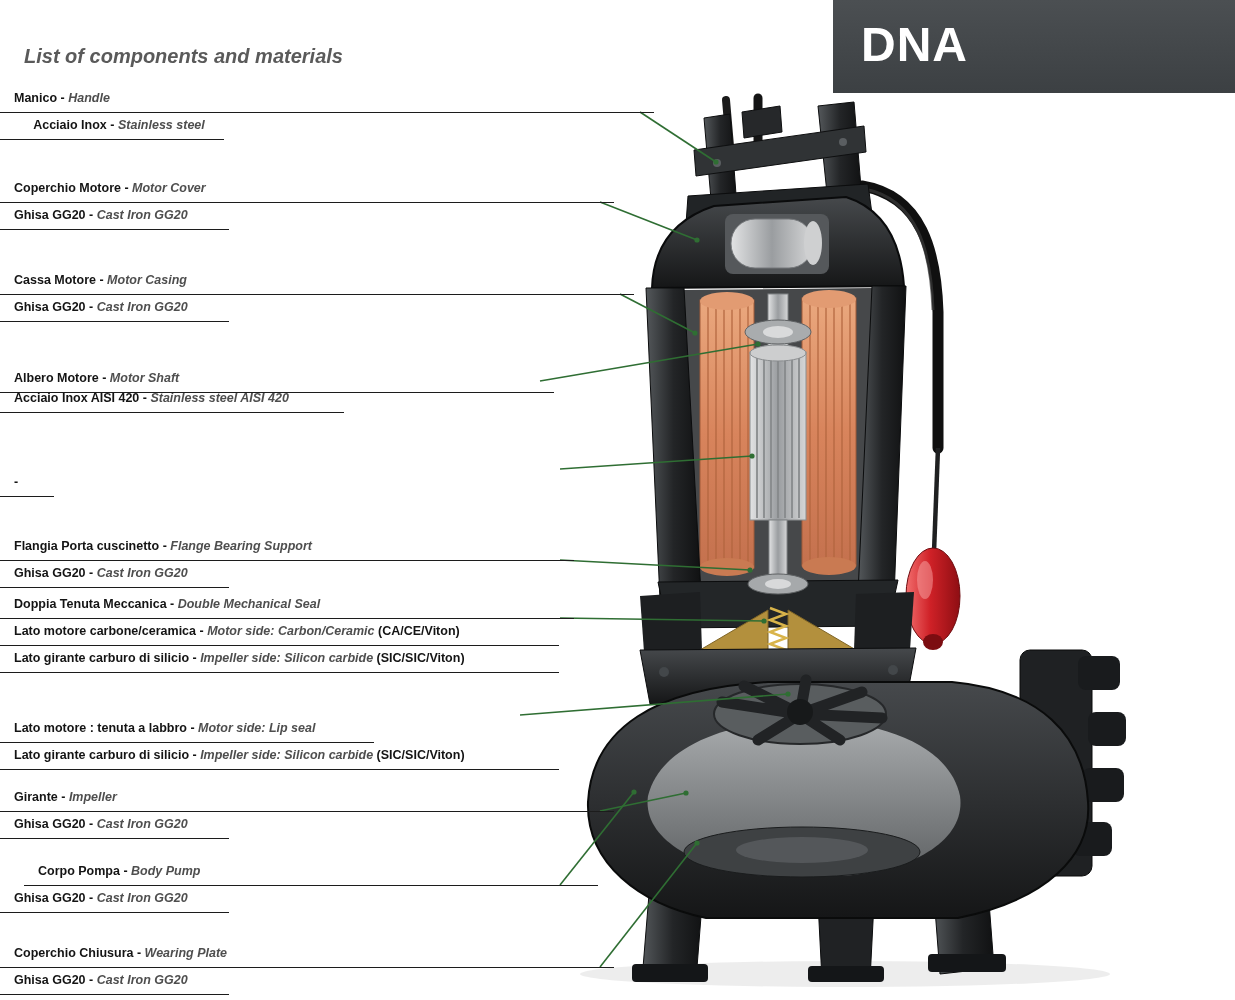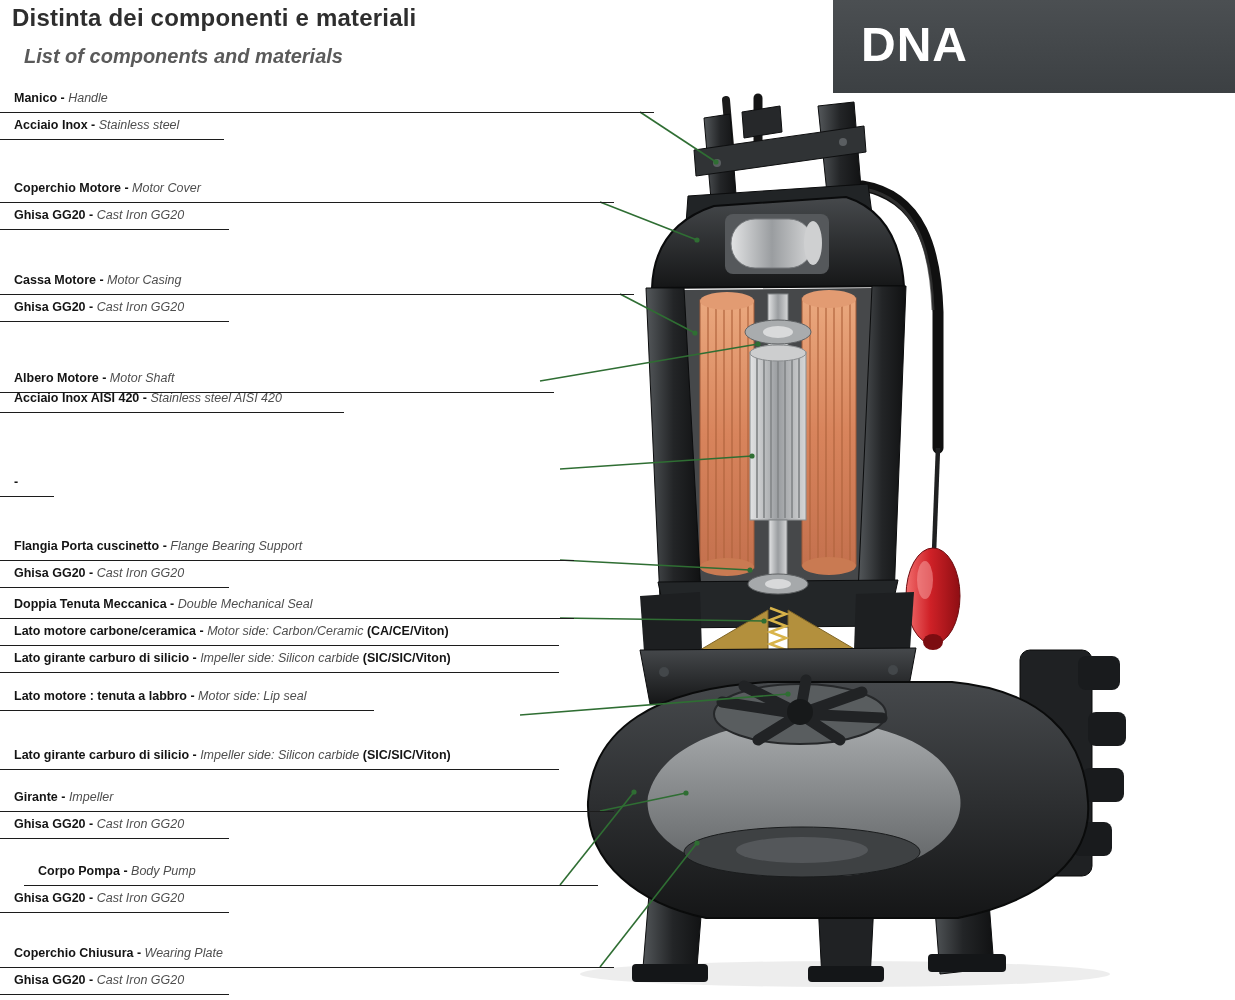--- a/index.html
+++ b/index.html
@@ -30,28 +30,27 @@
   #leader-lines circle{fill:var(--leader,#2f6e33);}
   
   #labels{position:absolute;left:0;top:0;width:100%;height:100%;pointer-events:none;}
   .label-line{
     position:absolute;left:0;height:26px;line-height:25px;
     padding-left:14px;white-space:nowrap;
     border-bottom:1.6px solid #1c1c1c;
     font-size:12.5px;
   }
   .label-line .b{font-weight:bold;color:#141414;}
-  .label-line .i{font-weight:normal;font-style:italic;color:#4e4e4e;}
+  .label-line .i{font-weight:bold;font-style:italic;color:#4e4e4e;}
 </style>
 </head>
 <body>
 
 <div class="page">
 
-  <h1 class="title">Distinta dei componenti e materiali</h1>
   <h2 class="subtitle">List of components and materials</h2>
 
   <div class="model-box">
     <span>DNA</span>
   </div>
 
   <svg id="pump-svg" width="1235" height="1000" viewBox="0 0 1235 1000" xmlns="http://www.w3.org/2000/svg">
     <defs>
       <linearGradient id="gDark" x1="0" y1="0" x2="0" y2="1">
         <stop offset="0" stop-color="#46494c"></stop>
@@ -214,34 +213,34 @@
         <circle cx="686" cy="793" r="2.6"></circle>
         <line x1="560" y1="885" x2="634" y2="792"></line>
         <circle cx="634" cy="792" r="2.6"></circle>
         <line x1="600" y1="967" x2="697" y2="843"></line>
         <circle cx="697" cy="843" r="2.6"></circle>
       </g>
   </svg>
 
   <div id="labels">
       <div class="label-line" style="top: 86px; width: 640px;"><span class="b">Manico - </span><span class="i">Handle</span></div>
-      <div class="label-line" style="top: 113px; width: 210px;"><span class="b">Acciaio Inox - </span><span class="i">Stainless steel</span></div>
+      <div class="label-line" style="top: 113px; width: 210px; text-align: center;"><span class="b">Acciaio Inox - </span><span class="i">Stainless steel</span></div>
       <div class="label-line" style="top: 176px; width: 600px;"><span class="b">Coperchio Motore - </span><span class="i">Motor Cover</span></div>
       <div class="label-line" style="top: 203px; width: 215px;"><span class="b">Ghisa GG20 - </span><span class="i">Cast Iron GG20</span></div>
       <div class="label-line" style="top: 268px; width: 620px;"><span class="b">Cassa Motore - </span><span class="i">Motor Casing</span></div>
       <div class="label-line" style="top: 295px; width: 215px;"><span class="b">Ghisa GG20 - </span><span class="i">Cast Iron GG20</span></div>
       <div class="label-line" style="top: 366px; width: 540px;"><span class="b">Albero Motore - </span><span class="i">Motor Shaft</span></div>
       <div class="label-line" style="top: 386px; width: 330px;"><span class="b">Acciaio Inox AISI 420 - </span><span class="i">Stainless steel AISI 420</span></div>
       <div class="label-line" style="top: 470px; width: 40px;"><span class="b">-</span></div>
       <div class="label-line" style="top: 534px; width: 560px;"><span class="b">Flangia Porta cuscinetto - </span><span class="i">Flange Bearing Support</span></div>
       <div class="label-line" style="top: 561px; width: 215px;"><span class="b">Ghisa GG20 - </span><span class="i">Cast Iron GG20</span></div>
       <div class="label-line" style="top: 592px; width: 560px;"><span class="b">Doppia Tenuta Meccanica - </span><span class="i">Double Mechanical Seal</span></div>
       <div class="label-line" style="top: 619px; width: 545px;"><span class="b">Lato motore carbone/ceramica - </span><span class="i">Motor side: Carbon/Ceramic </span><span class="b">(CA/CE/Viton)</span></div>
       <div class="label-line" style="top: 646px; width: 545px;"><span class="b">Lato girante carburo di silicio - </span><span class="i">Impeller side: Silicon carbide </span><span class="b">(SIC/SIC/Viton)</span></div>
-      <div class="label-line" style="top: 684px; width: 360px;"><span class="b">Lato motore : tenuta a labbro - </span><span class="i">Motor side: Lip seal</span></div>
+      <div class="label-line" style="top: 716px; width: 360px;"><span class="b">Lato motore : tenuta a labbro - </span><span class="i">Motor side: Lip seal</span></div>
       <div class="label-line" style="top: 743px; width: 545px;"><span class="b">Lato girante carburo di silicio - </span><span class="i">Impeller side: Silicon carbide </span><span class="b">(SIC/SIC/Viton)</span></div>
       <div class="label-line" style="top: 785px; width: 600px;"><span class="b">Girante - </span><span class="i">Impeller</span></div>
       <div class="label-line" style="top: 812px; width: 215px;"><span class="b">Ghisa GG20 - </span><span class="i">Cast Iron GG20</span></div>
       <div class="label-line" style="top: 859px; width: 560px; margin-left: 24px;"><span class="b">Corpo Pompa - </span><span class="i">Body Pump</span></div>
       <div class="label-line" style="top: 886px; width: 215px;"><span class="b">Ghisa GG20 - </span><span class="i">Cast Iron GG20</span></div>
       <div class="label-line" style="top: 941px; width: 600px;"><span class="b">Coperchio Chiusura - </span><span class="i">Wearing Plate</span></div>
       <div class="label-line" style="top: 968px; width: 215px;"><span class="b">Ghisa GG20 - </span><span class="i">Cast Iron GG20</span></div>
     </div>
 
 </div>

